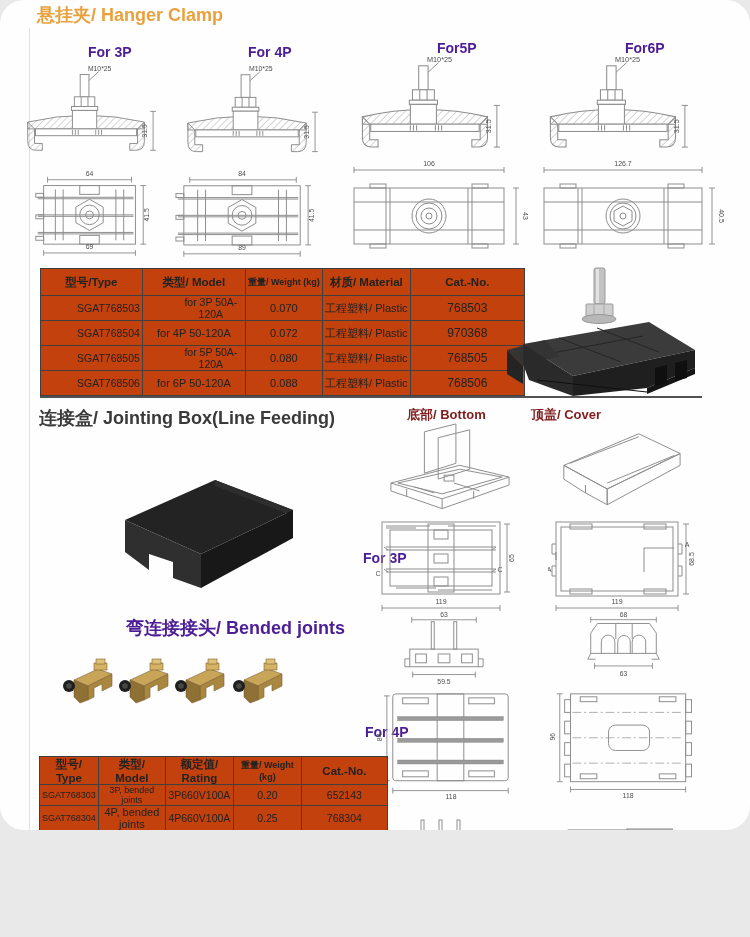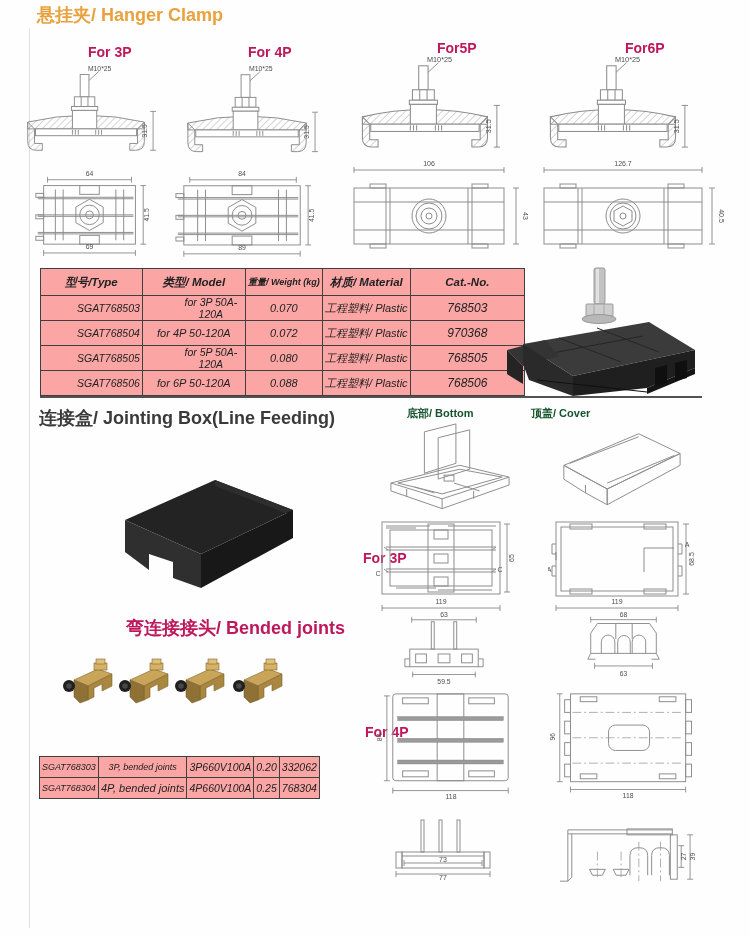--- a/index.html
+++ b/index.html
@@ -1,35 +1,35 @@
 <!DOCTYPE html>
 <html><head>
 <meta charset="utf-8">
 <style>
   html,body{margin:0;padding:0;background:#e9e9e9;}
-  .page{position:relative;width:750px;height:937px;background:#fefefe;overflow:hidden;
-        font-family:"Liberation Sans", sans-serif;color:#2f2f2f;}
+  .page{position:relative;width:750px;height:830px;background:#fefefe;overflow:hidden;
+        font-family:"Liberation Sans", sans-serif;color:#2f2f2f;border-radius:24px;}
   .abs{position:absolute;}
   .title1{font-size:18px;font-weight:bold;color:#E8A13C;}
   .title2{font-size:18px;font-weight:bold;color:#3a3a3a;}
-  .drawlabel{font-size:14px;font-weight:bold;color:#be185d;padding-left:33px;}
-  .sublabel{font-size:11px;font-weight:bold;color:#14532d;}
+  .drawlabel{font-size:14px;font-weight:bold;color:#4c1d95;padding-left:33px;}
+  .sublabel{font-size:13px;font-weight:bold;color:#7f1d1d;}
   .vline{width:1px;background:#e2e2e2;}
   .divider{height:2px;background:#525252;}
   
   svg text{font-family:"Liberation Sans", sans-serif;}
   .ln, .ln *{stroke:#8d8d8d;stroke-width:1;fill:none;}
   .fw{fill:#fff;stroke:#8d8d8d;stroke-width:1;}
   .ht{fill:url(#hatch);stroke:#8d8d8d;stroke-width:1;}
   .dim{stroke:#7a7a7a;stroke-width:0.8;fill:none;}
   .dimd{stroke:#9a9a9a;stroke-width:0.8;fill:none;stroke-dasharray:9 3 2 3;}
   .dtx{fill:#4d4d4d;font-size:7px;text-anchor:middle;}
   .bar{fill:#9a9a9a;stroke:#777;stroke-width:0.4;}
   
-  table{border-collapse:collapse;background:#fca5a5;font-style:italic;}
+  table{border-collapse:collapse;background:#c2410c;}
   td,th{border:1px solid #3f3f3f;text-align:center;vertical-align:middle;
         font-size:11px;color:#222;padding:0 2px;}
   th{font-weight:bold;font-size:11.5px;}
   .t1 td{height:24px;}
   .t1 th{height:26px;}
   .t2 td{height:20px;font-size:10.5px;}
   .t2 th{height:22px;}
   .small-th{font-size:9px;margin-left:31px;}
   .catno{font-size:12px;}
   .typecell{font-size:10.5px;padding-left:36px;}
@@ -437,26 +437,33 @@
       <rect x="112" y="88" width="17" height="5"></rect>
       <rect x="60" y="38" width="42" height="26" rx="7"></rect>
     </g>
     <path class="dimd" d="M23,25 H137 M23,51 H137 M23,77 H137"></path>
     <path class="dim" d="M21,104 H139 M21,101 v6 M139,101 v6"></path>
     <text class="dtx" x="80" y="113">118</text>
   </svg>
 
   <table class="abs t2" style="left:39px;top:756px">
     <tbody>
+        <tr>
+      <th style="width:48px">型号/ Type</th>
+      <th style="width:62px">类型/ Model</th>
+      <th style="width:63px">额定值/ Rating</th>
+      <th style="width:63px" class="small-th">重量/ Weight (kg)</th>
+      <th style="width:81px">Cat.-No.</th>
+    </tr>
     <tr>
       <td style="font-size:9px">SGAT768303</td>
       <td style="font-size:9px">3P, bended joints</td>
       <td>3P660V100A</td>
       <td>0.20</td>
-      <td class="catno">332062</td>
+      <td class="catno">652143</td>
     </tr>
     <tr>
       <td style="font-size:9px">SGAT768304</td>
       <td style="font-size:11px">4P, bended joints</td>
       <td>4P660V100A</td>
       <td>0.25</td>
       <td class="catno">768304</td>
     </tr>
   </tbody>
     </table>

